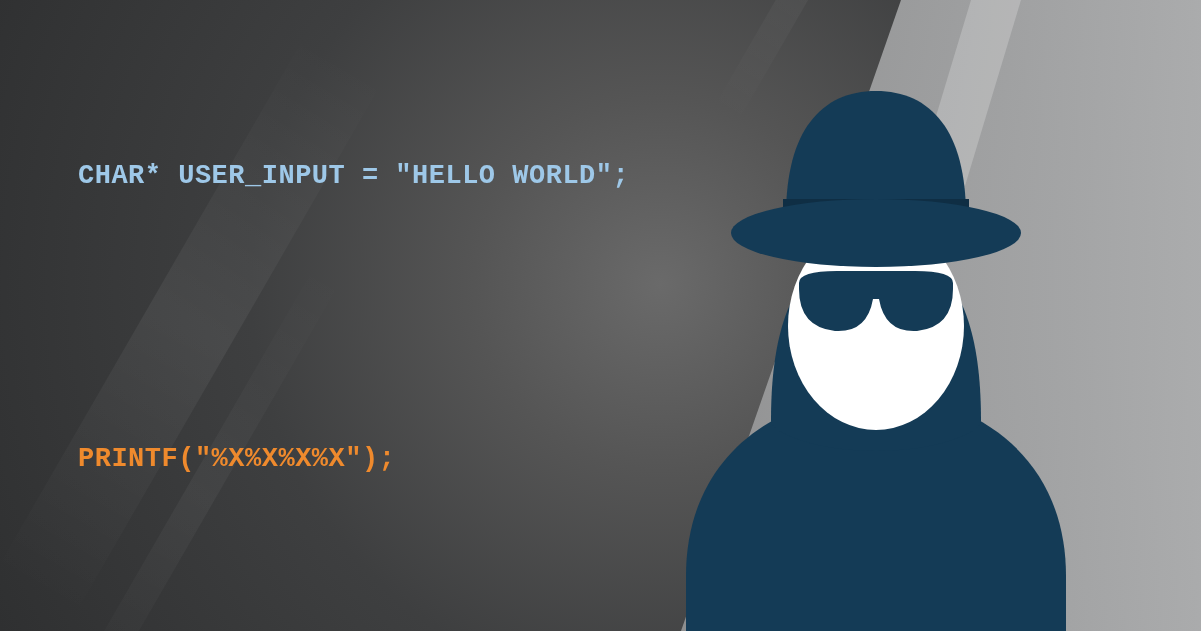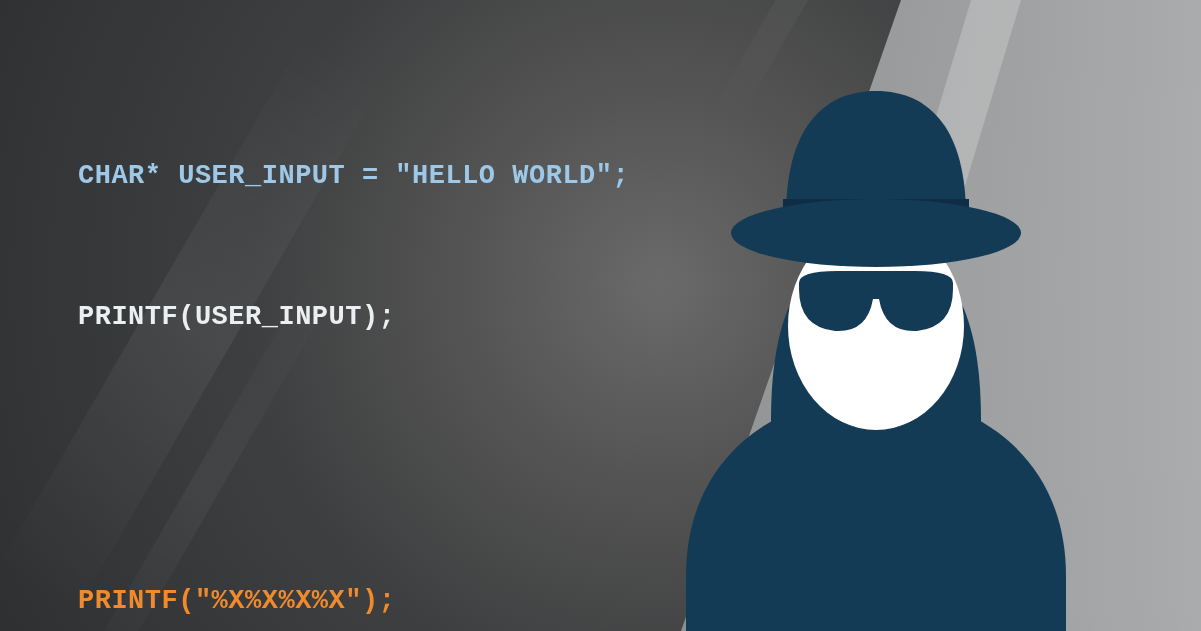--- a/index.html
+++ b/index.html
@@ -69,21 +69,20 @@
     <polygon points="260,0 560,0 560,631 40,631" fill="url(#wg)" opacity="0.85"></polygon>
     <polygon points="140,631 190,631 380,0 330,0" fill="#ffffff" opacity="0.22"></polygon>
   </svg>
 
   <div class="streak" style="left:-120px; top:280px; width:620px; height:90px; opacity:0.35;"></div>
   <div class="streak" style="left:-60px; top:480px; width:520px; height:30px; opacity:0.25;"></div>
   <div class="streak" style="left:620px; top:-80px; width:420px; height:28px; opacity:0.35;"></div>
 
   <div class="code">
     <div><span class="c-blue">CHAR* USER_INPUT = </span><span class="c-blue">"HELLO WORLD"</span><span class="c-blue">;</span></div>
-    <div class="c-white">PRINTF(USER_INPUT);</div>
     <div>&nbsp;</div>
     <div class="c-orange">PRINTF("%X%X%X%X");</div>
   </div>
 
   <svg class="hacker" viewBox="0 0 470 560">
 
     <path fill="#143b56" d="
       M 45 560
       L 45 505
       C 45 400 115 330 235 320

